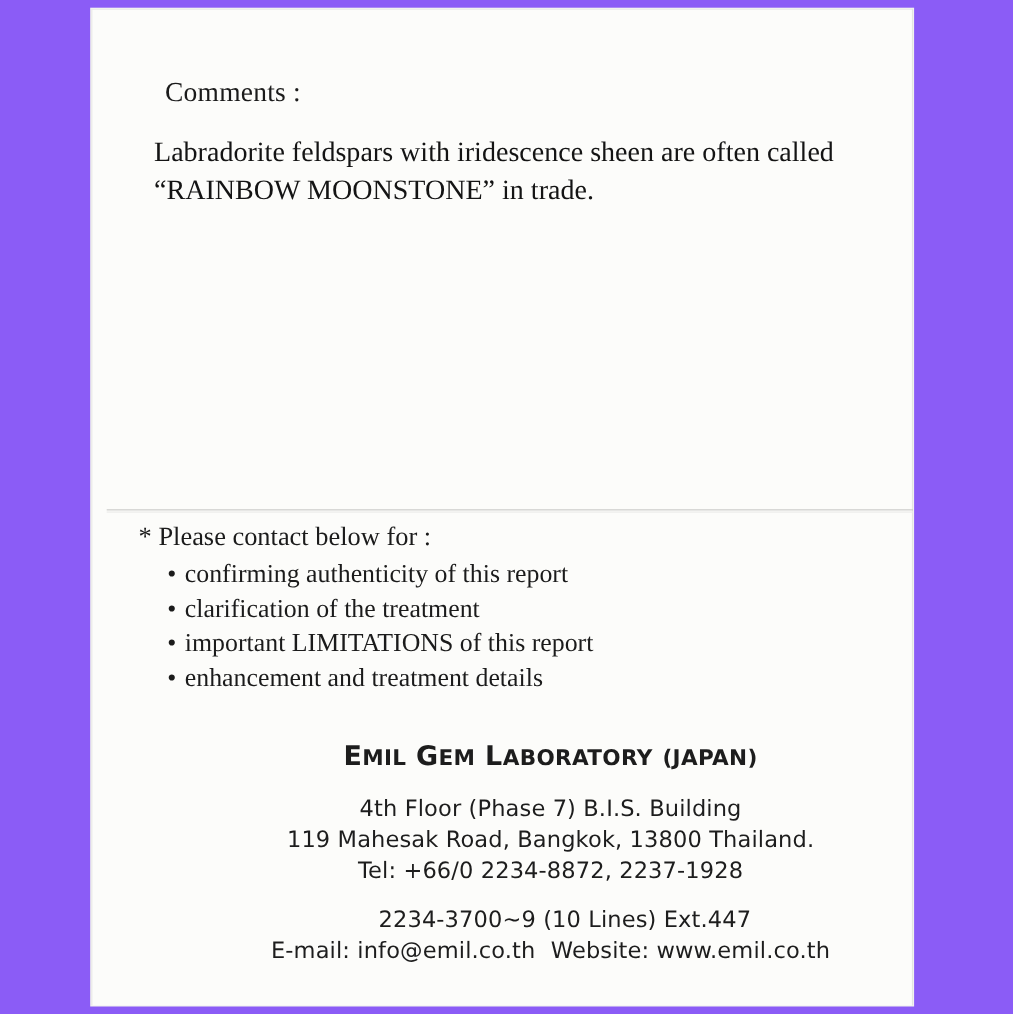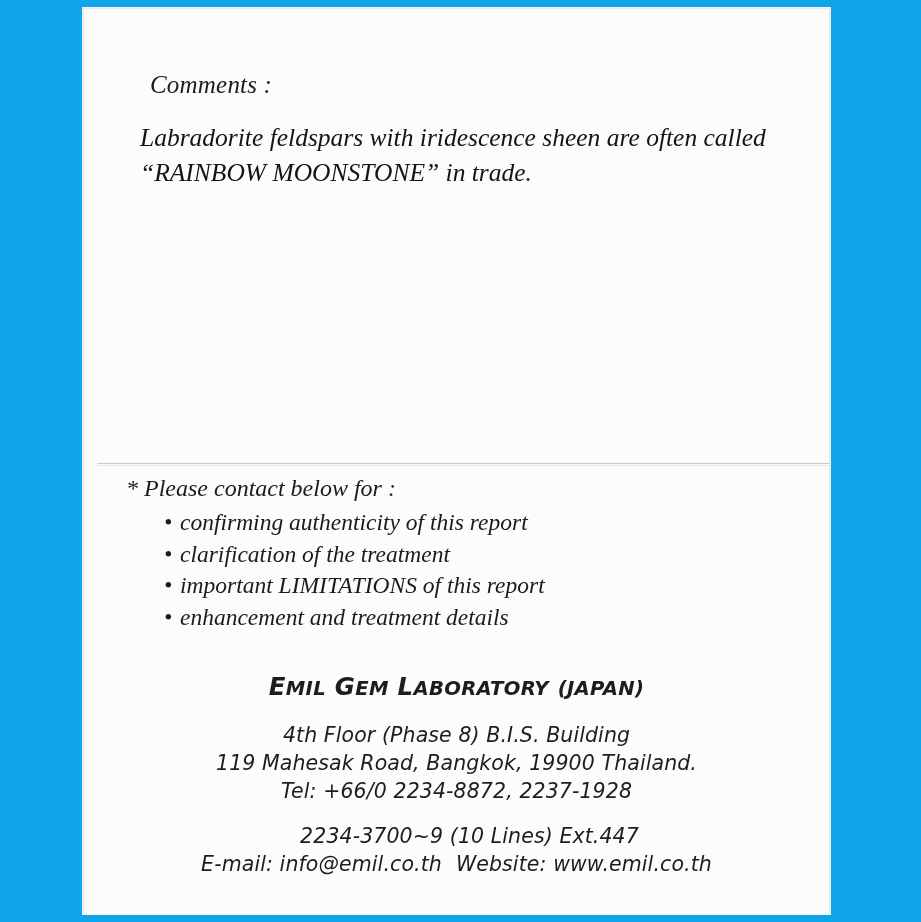--- a/index.html
+++ b/index.html
@@ -12,22 +12,21 @@
     height: 922px;
     overflow: hidden;
     font-family: "Liberation Serif", serif;
     color: #1a1a1a;
   }
 
   #card {
     position: relative;
     width: 921px;
     height: 922px;
-    background: #0ea5e9;
-    font-style: italic;
+    background: #8b5cf6;
   }
 
   
   #paper {
     position: absolute;
     left: 83px;
     top: 8px;
     width: 747px;
     height: 906px;
     background: #fcfcfa;
@@ -101,21 +100,21 @@
   .contact-intro {
     position: absolute;
     left: 126px;
     top: 475px;
     font-size: 24px;
     color: #1b1b1b;
     text-align: center;
   }
   .bullets {
     position: absolute;
-    left: 164px;
+    left: 152px;
     top: 507px;
     margin: 0;
     padding: 0;
     list-style: none;
   }
   .bullets li {
     font-size: 23.5px;
     line-height: 31.5px;
     color: #1b1b1b;
     white-space: nowrap;
@@ -128,20 +127,21 @@
 
   
   .footer {
     position: absolute;
     left: 83px;
     top: 672px;
     width: 747px;
     text-align: center;
     font-family: "DejaVu Sans", sans-serif;
     color: #1d1d1d;
+    padding-left: 44px;
   }
   .company-1 {
     font-size: 24.5px;
     font-weight: bold;
     letter-spacing: 0.3px;
     margin-bottom: 20px;
   }
   .company-2 {
     font-size: 25px;
     font-weight: bold;
@@ -204,22 +204,22 @@
   <div class="footer">
 
     <div class="company-1">
       <span>E</span><span class="sc">MIL</span>
       <span>G</span><span class="sc">EM</span>
       <span>L</span><span class="sc">ABORATORY</span>
       <span class="sc">(JAPAN)</span>
     </div>
 
 
-    <div class="addr-line">4th Floor (Phase 8) B.I.S. Building</div>
-    <div class="addr-line">119 Mahesak Road, Bangkok, 19900 Thailand.</div>
+    <div class="addr-line">4th Floor (Phase 7) B.I.S. Building</div>
+    <div class="addr-line">119 Mahesak Road, Bangkok, 13800 Thailand.</div>
     <div class="addr-line">Tel: +66/0 2234-8872, 2237-1928</div>
     <div class="addr-line indent">2234-3700~9 (10 Lines) Ext.447</div>
     <div class="addr-line">
       <span>E-mail: info@emil.co.th</span><span class="gap"></span><span>Website: www.emil.co.th</span>
     </div>
 
   </div>
 
 </div>
 

